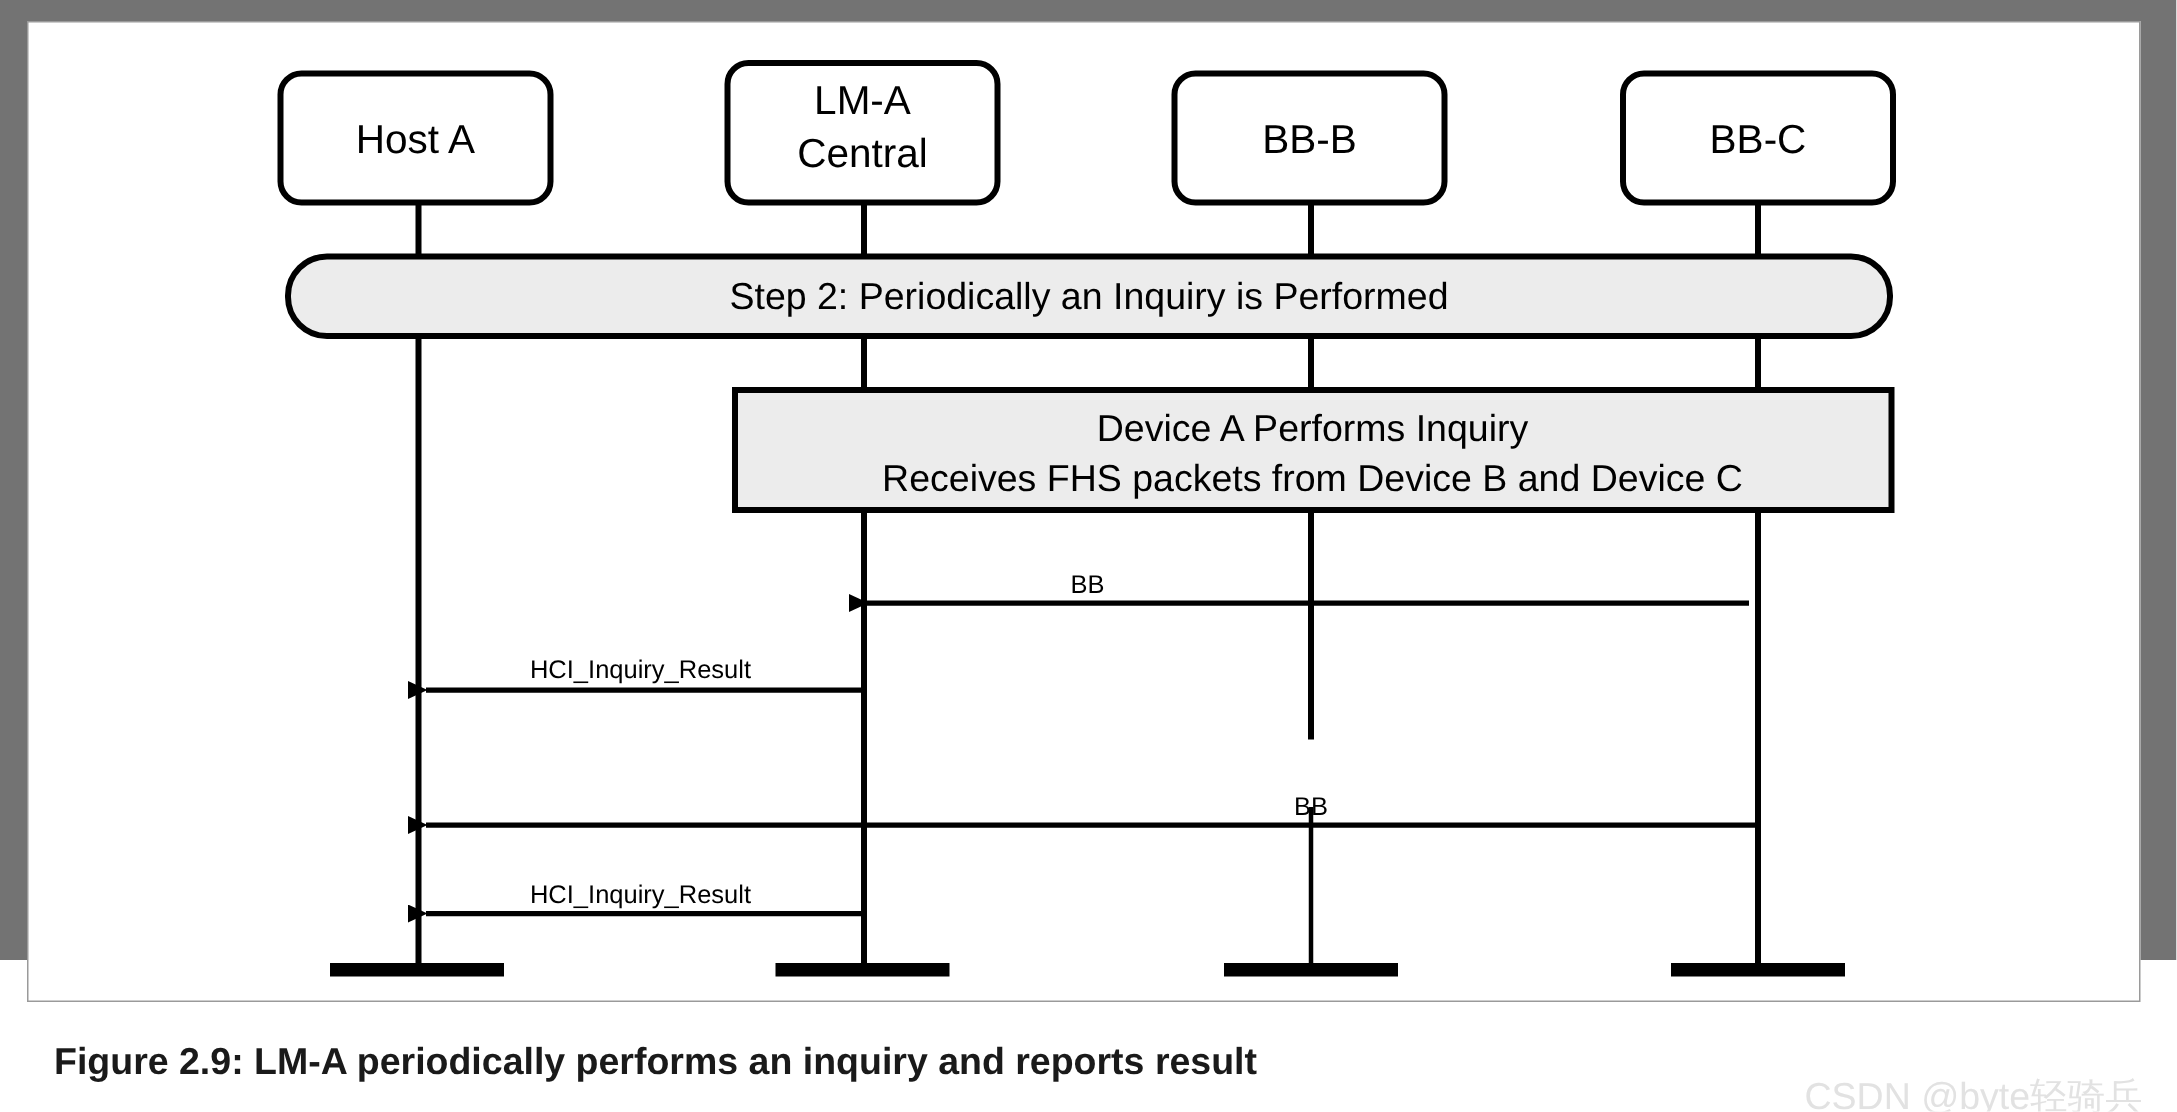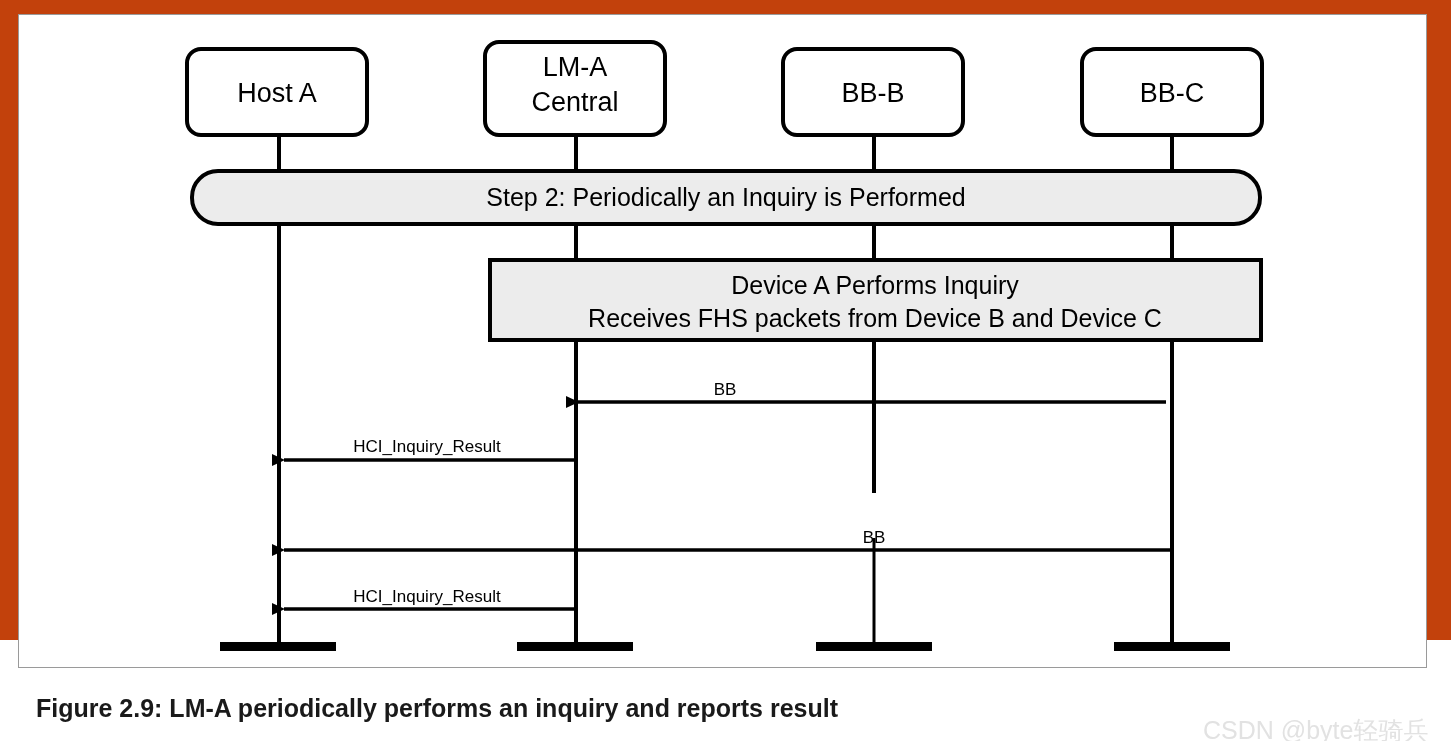--- a/index.html
+++ b/index.html
@@ -11,21 +11,21 @@
     width: 1451px;
     height: 741px;
     font-family: "Liberation Sans", sans-serif;
     position: relative;
     overflow: hidden;
   }
   #page {
     position: relative;
     width: 1451px;
     height: 640px;
-    background: #c2410c;
+    background: #737373;
   }
   #diagram-frame {
     position: absolute;
     left: 18px;
     top: 14px;
     width: 1409px;
     height: 654px;
     border: 1px solid #9a9a9a;
     box-sizing: border-box;
     background: #ffffff;

